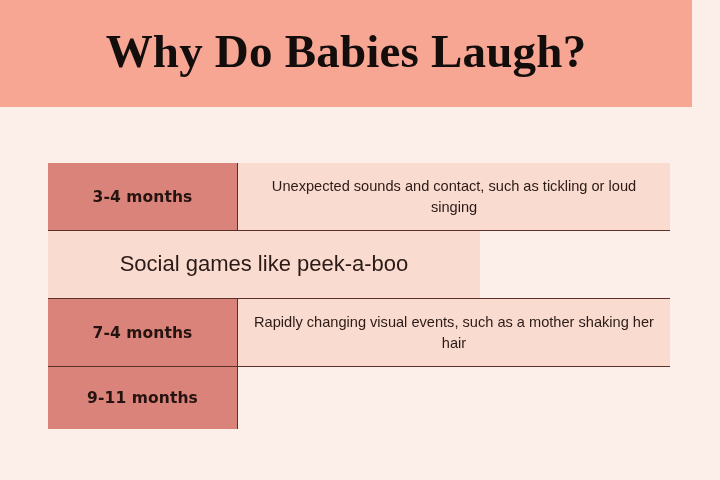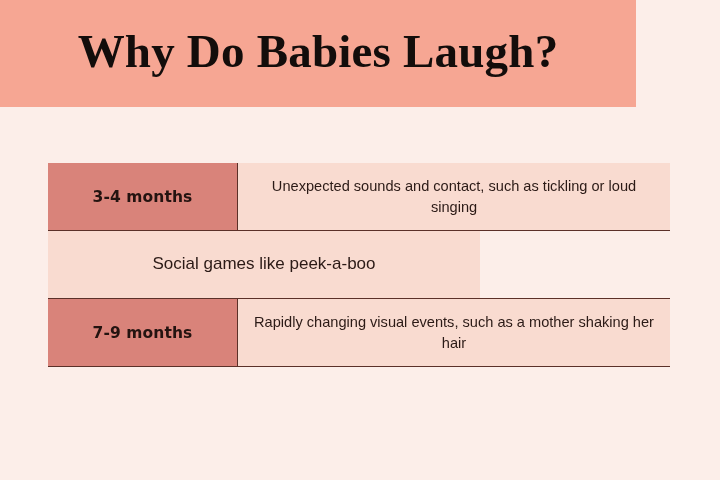--- a/index.html
+++ b/index.html
@@ -16,21 +16,21 @@
   .page {
     position: relative;
     width: 720px;
     height: 480px;
     background: #fceee9;
   }
   .header-band {
     position: absolute;
     left: 0;
     top: 0;
-    width: 636px;
+    width: 692px;
     height: 107px;
     background: #f6a693;
     display: flex;
     align-items: center;
     justify-content: center;
   }
   .title {
     font-family: "Liberation Serif", serif;
     font-weight: bold;
     font-size: 47px;
@@ -85,21 +85,21 @@
     padding: 0 14px;
   }
   .desc-text {
     font-family: Liberation Sans, sans-serif;
     font-size: 14.6px;
     line-height: 1.42;
     color: #2b1a16;
     text-align: center;
   }
   .desc-text.big {
-    font-size: 17px;
+    font-size: 22px;
     line-height: 1.3;
   }
   .brand {
     position: absolute;
     right: 45px;
     top: 440px;
     transform: translateY(-50%);
     font-family: "Liberation Serif", serif;
     font-weight: bold;
     font-size: 17px;
@@ -128,26 +128,29 @@
     </div>
 
     <div class="row">
       <div class="cell-desc">
         <span class="desc-text big">Social games like peek-a-boo</span>
       </div>
     </div>
 
     <div class="row">
       <div class="cell-age">
-        <span class="age-text">7-9 months</span>
+        <span class="age-text">7-4 months</span>
       </div>
       <div class="cell-desc">
         <span class="desc-text">Rapidly changing visual events, such as a mother shaking her hair</span>
       </div>
     </div>
 
     <div class="row last">
+      <div class="cell-age">
+        <span class="age-text">9-11 months</span>
+      </div>
     </div>
 
   </div>
 
 
 </div>
 
 </body></html>

